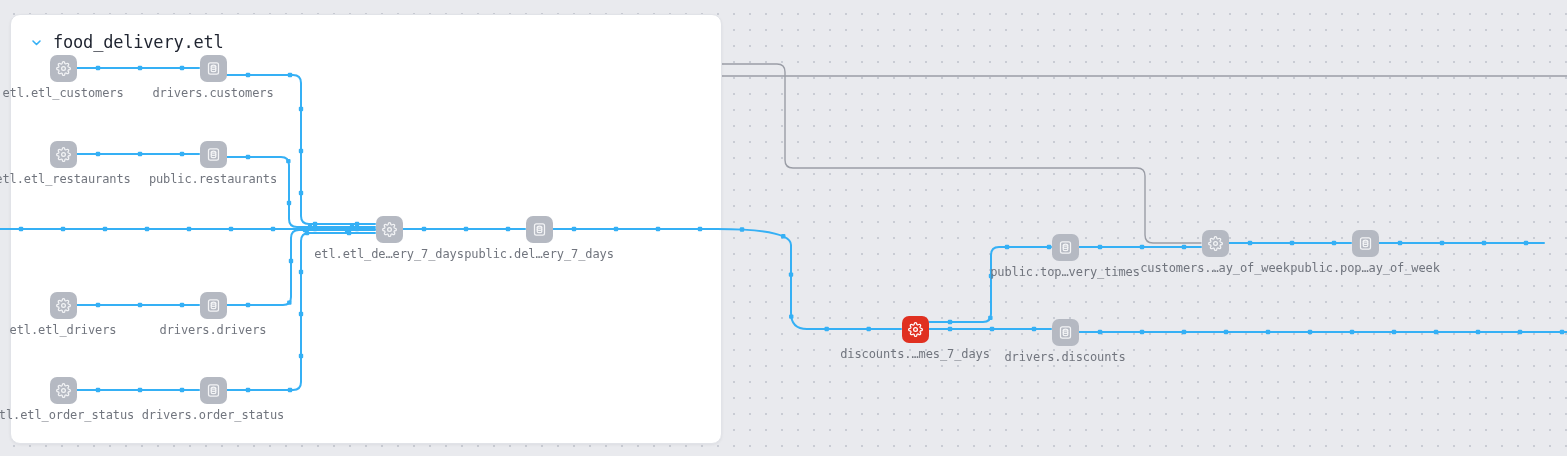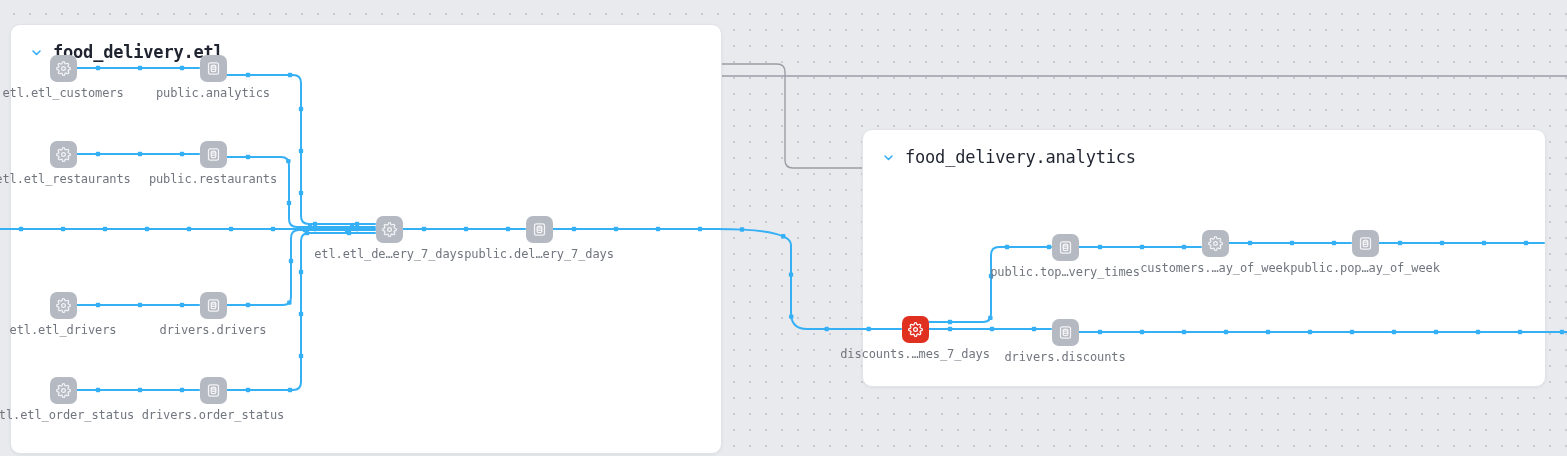--- a/index.html
+++ b/index.html
@@ -85,41 +85,31 @@
 </head>
 <body>
 
 <div id="canvas">
 
   <svg class="edge-layer" id="edges-under" viewBox="0 0 1567 456" xmlns="http://www.w3.org/2000/svg">
       <path d="M 227 64 L 777 64 Q 785 64 785 72 L 785 160 Q 785 168 793 168 L 1137 168 Q 1145 168 1145 176 L 1145 235 Q 1145 243 1153 243 L 1201 243" fill="none" stroke="#9a9da6" stroke-width="1.4" stroke-linecap="round" stroke-linejoin="round"></path>
       <path d="M 227 70 L 300 70 Q 312 70 318 76 L 1567 76" fill="none" stroke="#9a9da6" stroke-width="1.4" stroke-linecap="round" stroke-linejoin="round"></path>
     </svg>
 
-  <div class="panel" id="panel-etl" style="left: 10px; top: 24px; width: 710px; height: 428px; font-weight: bold;">
+  <div class="panel" id="panel-etl" style="left: 10px; top: 14px; width: 710px; height: 428px;">
     <div class="panel-header">
       <span class="chevron">
         <svg width="13" height="13" viewBox="0 0 13 13">
           <path d="M3 5 L6.5 8.5 L10 5" fill="none" stroke="#35b0f5" stroke-width="1.6" stroke-linecap="round" stroke-linejoin="round"></path>
         </svg>
       </span>
       <span class="panel-title">food_delivery.etl</span>
     </div>
   </div>
 
-  <div class="panel" id="panel-analytics" style="left: 862px; top: 129px; width: 682px; height: 256px;">
-    <div class="panel-header">
-      <span class="chevron">
-        <svg width="13" height="13" viewBox="0 0 13 13">
-          <path d="M3 5 L6.5 8.5 L10 5" fill="none" stroke="#35b0f5" stroke-width="1.6" stroke-linecap="round" stroke-linejoin="round"></path>
-        </svg>
-      </span>
-      <span class="panel-title">food_delivery.analytics</span>
-    </div>
-  </div>
 
   <svg class="edge-layer" id="edges-over" viewBox="0 0 1567 456" xmlns="http://www.w3.org/2000/svg">
       <path d="M 77 68 L 199 68" fill="none" stroke="#35b0f5" stroke-width="2" stroke-linecap="round" stroke-linejoin="round"></path>
       <g>
         <rect x="95.80" y="65.80" width="4.4" height="4.4" rx="1" fill="#35b0f5"></rect>
         <rect x="137.80" y="65.80" width="4.4" height="4.4" rx="1" fill="#35b0f5"></rect>
         <rect x="179.80" y="65.80" width="4.4" height="4.4" rx="1" fill="#35b0f5"></rect>
       </g>
       <path d="M 77 154 L 199 154" fill="none" stroke="#35b0f5" stroke-width="2" stroke-linecap="round" stroke-linejoin="round"></path>
       <g>
@@ -268,21 +258,21 @@
       </div>
       <div class="node" style="left: 213px; top: 54.5px;">
         <div class="node-icon">
           <svg width="15" height="15" viewBox="0 0 24 24" fill="none" stroke="#f3f4f6" stroke-width="2" stroke-linecap="round" stroke-linejoin="round">
             <rect x="4" y="3" width="16" height="18" rx="3"></rect>
             <ellipse cx="12" cy="8.2" rx="3.6" ry="1.5"></ellipse>
             <path d="M8.4 8.2v3.6c0 .83 1.61 1.5 3.6 1.5s3.6-.67 3.6-1.5V8.2"></path>
             <path d="M8.4 11.8v3.6c0 .83 1.61 1.5 3.6 1.5s3.6-.67 3.6-1.5v-3.6"></path>
           </svg>
         </div>
-        <div class="node-label">public.analytics</div>
+        <div class="node-label">drivers.customers</div>
       </div>
       <div class="node" style="left: 63px; top: 140.5px;">
         <div class="node-icon">
           <svg width="15" height="15" viewBox="0 0 24 24" fill="none" stroke="#f3f4f6" stroke-width="2" stroke-linecap="round" stroke-linejoin="round">
             <circle cx="12" cy="12" r="3"></circle>
             <path d="M19.4 15a1.6 1.6 0 0 0 .32 1.77l.06.06a2 2 0 1 1-2.83 2.83l-.06-.06a1.6 1.6 0 0 0-1.77-.32 1.6 1.6 0 0 0-1 1.47V21a2 2 0 1 1-4 0v-.11a1.6 1.6 0 0 0-1.05-1.46 1.6 1.6 0 0 0-1.77.32l-.06.06a2 2 0 1 1-2.83-2.83l.06-.06a1.6 1.6 0 0 0 .32-1.77 1.6 1.6 0 0 0-1.47-1H3a2 2 0 1 1 0-4h.11a1.6 1.6 0 0 0 1.46-1.05 1.6 1.6 0 0 0-.32-1.77l-.06-.06a2 2 0 1 1 2.83-2.83l.06.06a1.6 1.6 0 0 0 1.77.32H9a1.6 1.6 0 0 0 1-1.47V3a2 2 0 1 1 4 0v.11a1.6 1.6 0 0 0 1 1.47 1.6 1.6 0 0 0 1.77-.32l.06-.06a2 2 0 1 1 2.83 2.83l-.06.06a1.6 1.6 0 0 0-.32 1.77V9a1.6 1.6 0 0 0 1.47 1H21a2 2 0 1 1 0 4h-.11a1.6 1.6 0 0 0-1.49 1z"></path>
           </svg>
         </div>
         <div class="node-label">etl.etl_restaurants</div>
       </div>

